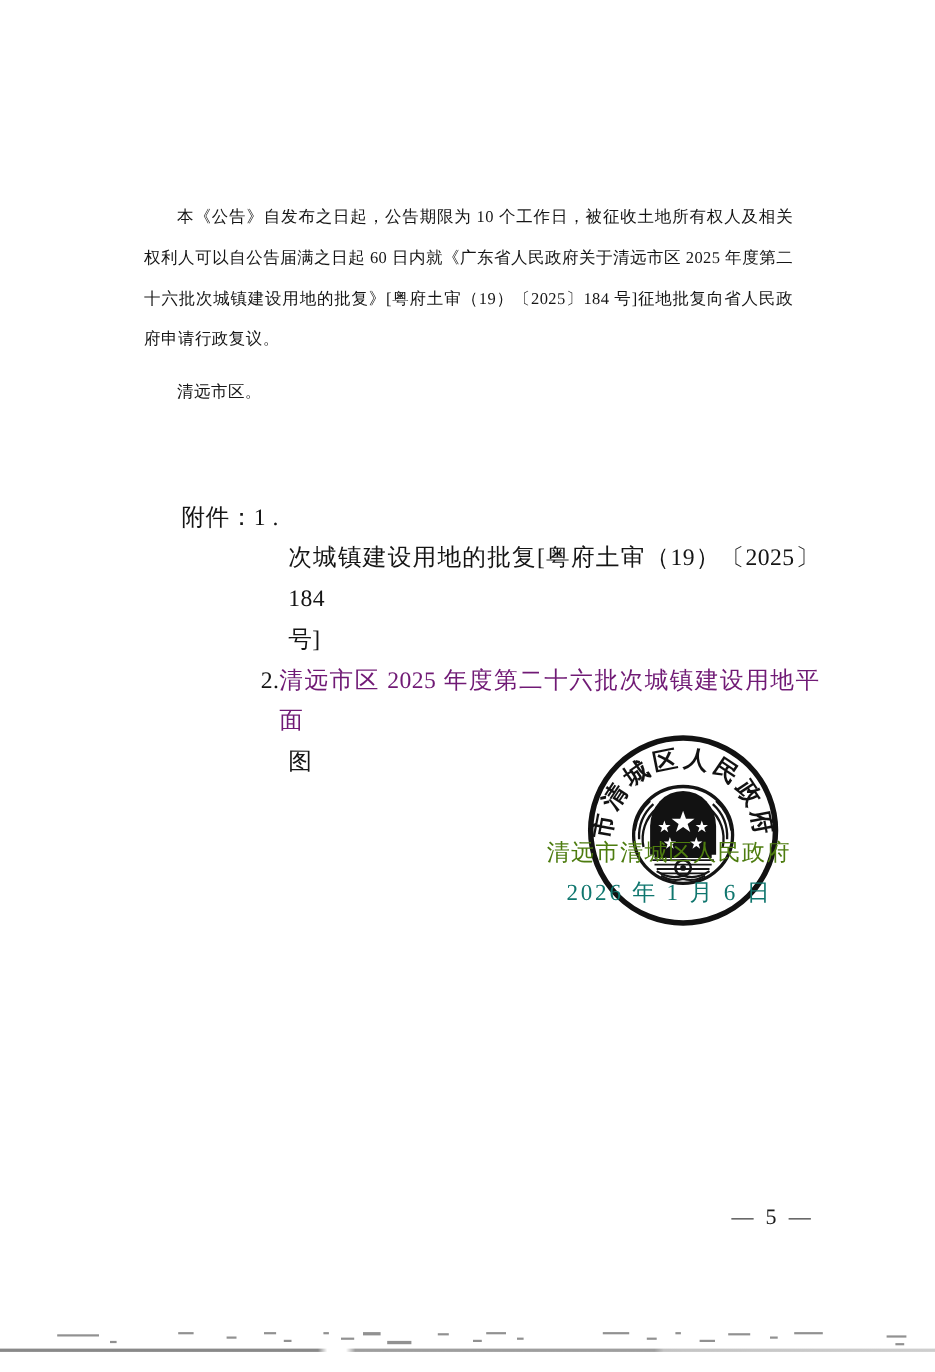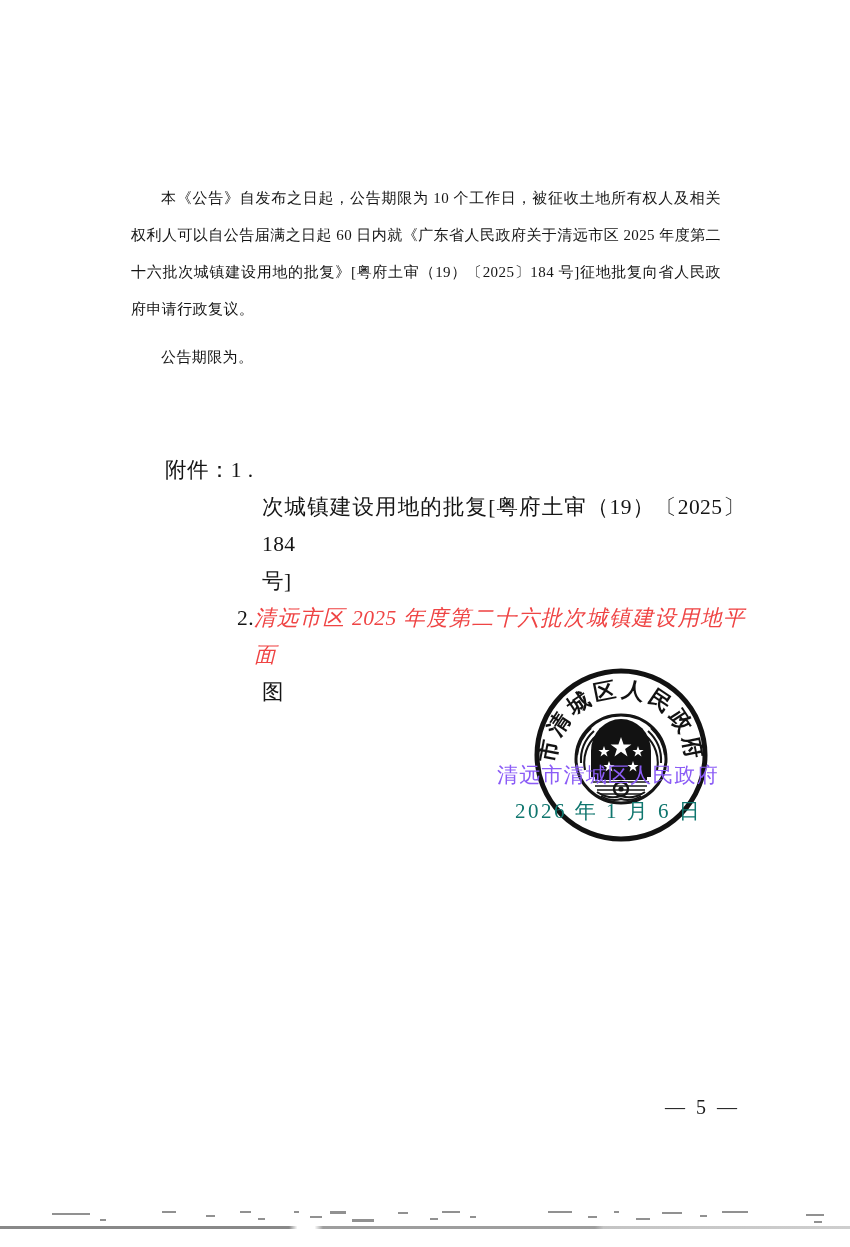--- a/index.html
+++ b/index.html
@@ -81,22 +81,21 @@
   }
   .attach-num-2 {
     flex: 0 0 auto;
     white-space: nowrap;
     color: #151515;
   }
   .attach-item-2 {
     flex: 1 1 auto;
     text-align: justify;
     text-justify: inter-ideograph;
-    color: #ef4444;
-    font-style: italic;
+    color: #701a75;
   }
 
   .cont-line {
     font-size: 21.5px;
     line-height: 37px;
     letter-spacing: 0.4px;
     color: #151515;
     margin-left: 97px;
     text-align: justify;
     text-justify: inter-ideograph;
@@ -107,21 +106,21 @@
     position: absolute;
     left: 497px;
     top: 757px;
     width: 250px;
     z-index: 3;
   }
   .sig-line {
     font-size: 21px;
     line-height: 36px;
     letter-spacing: 1.2px;
-    color: #8b5cf6;
+    color: #4d7c0f;
     white-space: nowrap;
   }
   .sig-date {
     font-size: 21px;
     line-height: 36px;
     letter-spacing: 2.5px;
     color: #0f766e;
     white-space: nowrap;
     margin-left: 18px;
   }
@@ -178,21 +177,21 @@
   }
 </style>
 </head>
 <body>
 
 <div class="page">
 
   <div class="doc-body">
     <p class="para indent">本《公告》自发布之日起，公告期限为 10 个工作日，被征收土地所有权人及相关权利人可以自公告届满之日起 60 日内就《广东省人民政府关于清远市区 2025 年度第二十六批次城镇建设用地的批复》[粤府土审（19）〔2025〕184 号]征地批复向省人民政府申请行政复议。</p>
     <div class="gap-small"></div>
-    <p class="para indent">公告期限为。</p>
+    <p class="para indent">清远市区。</p>
   </div>
 
   <div class="attach-block">
 
     <div class="attach-head-row">
       <span class="attach-label">附件：</span>
       <span class="attach-label">1 .</span>
     </div>
 
     <div class="cont-line">次城镇建设用地的批复[粤府土审（19）〔2025〕184</div>

